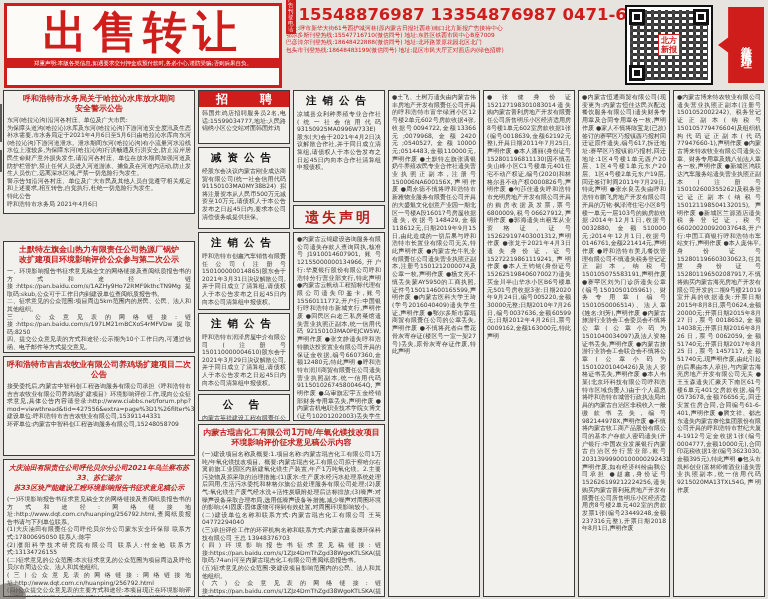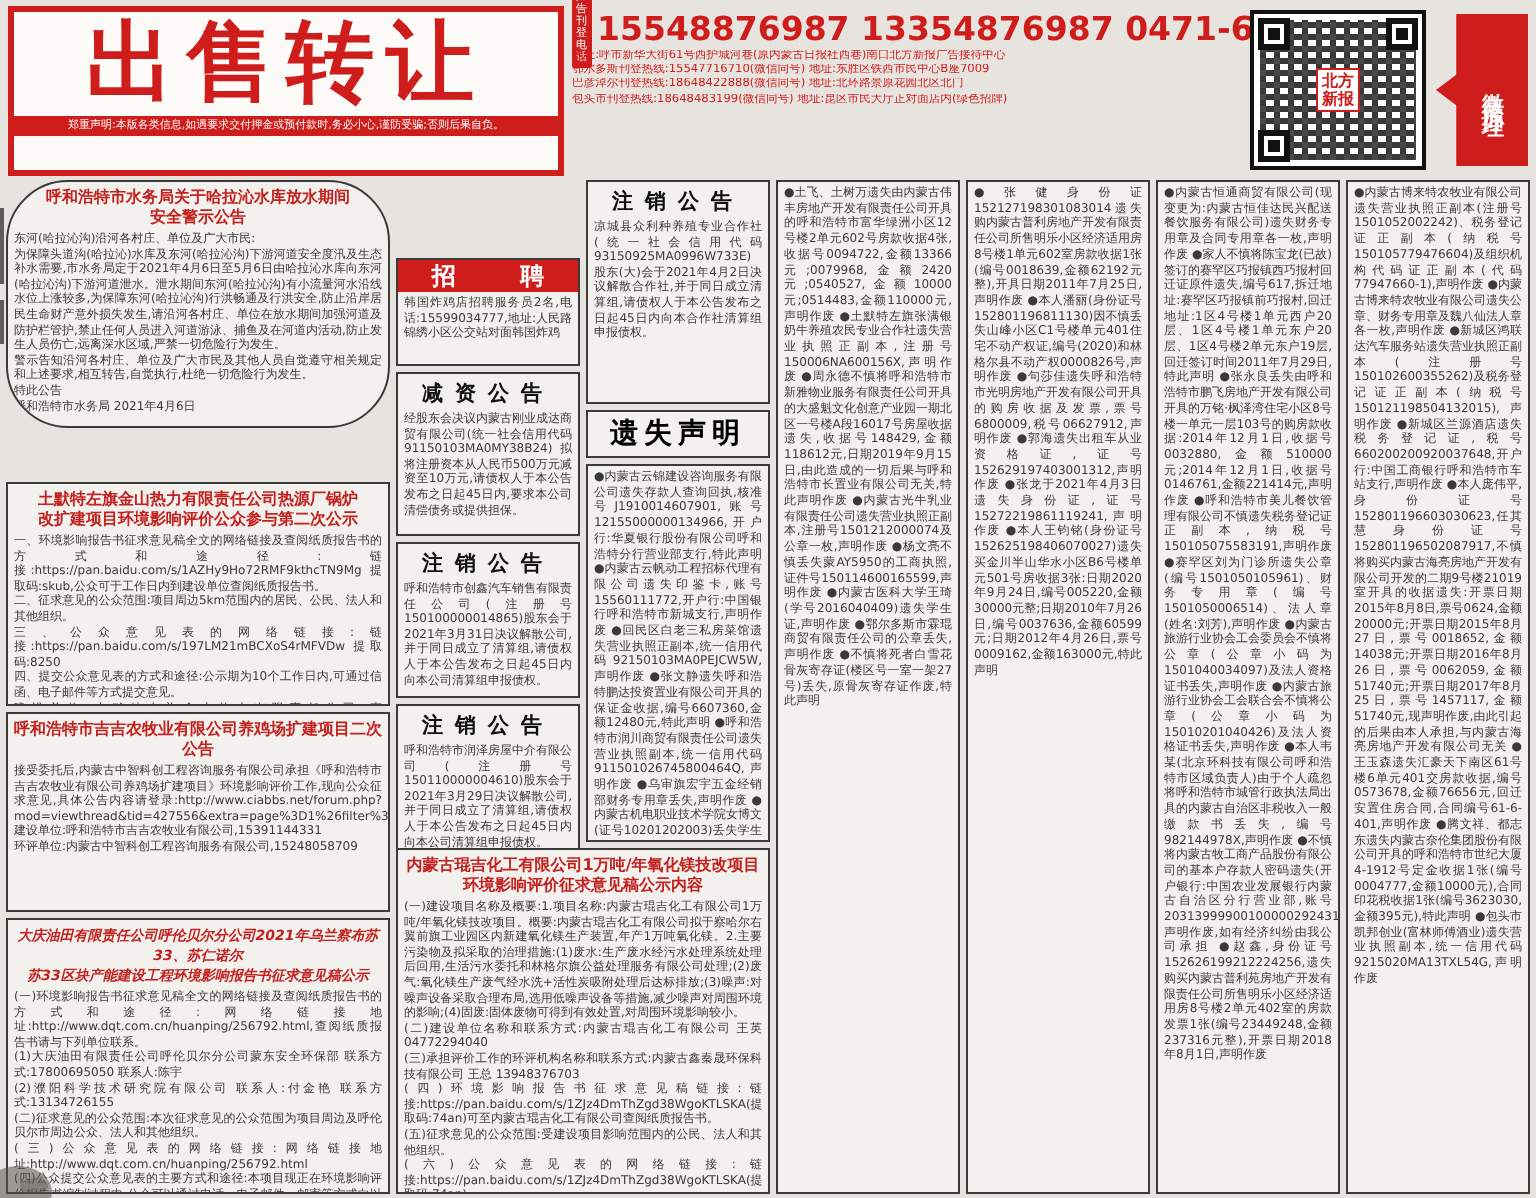--- a/index.html
+++ b/index.html
@@ -44,21 +44,21 @@
   
   .col{position:absolute;top:90px;display:flex;flex-direction:column;gap:3px;}
   .blk{border:1px solid #3a3a3a;background:#f3f1ed;box-sizing:border-box;
        padding:2px 3px;overflow:hidden;}
   .rtitle{color:#c32220;font-weight:bold;text-align:center;font-size:8px;line-height:10px;margin:1px 0 2px;}
   .ktitle{color:#111;font-weight:900;text-align:center;font-size:10.5px;letter-spacing:6px;margin:1px 0 2px;}
   .bodytxt{font-size:6px;line-height:7.6px;text-align:justify;color:#3a3a3a;white-space:pre-line;}
   .items{font-size:6px;line-height:7.7px;text-align:justify;color:#3a3a3a;}
   .jobhdr{background:#cf1d1c;color:#fff;font-weight:900;font-size:12px;letter-spacing:14px;
           text-align:center;line-height:16px;margin:-2px -3px 2px;padding-left:14px;}
-  .losshdr{color:#000000;font-weight:900;font-size:14px;letter-spacing:3px;text-align:right;
+  .losshdr{color:#b91c1c;font-weight:900;font-size:14px;letter-spacing:3px;text-align:right;
            line-height:20px;margin:0;}
   
   .smudge{position:absolute;background:#55504a;border-radius:50%;opacity:.55;}
   .edge{position:absolute;background:#222;opacity:.7;}
 </style>
 </head>
 <body>
 
 <div id="page">
 
@@ -87,21 +87,21 @@
     <div class="fp bl"></div>
     <div class="logo">北方
 新报</div>
   </div>
 
   <div id="ribbon">
     <span>微信办理</span>
   </div>
 
   <div class="col" style="left:3px;width:192px;height:507px;">
-    <div class="blk" style="flex:0 0 124px;border-radius:31px;">
+    <div class="blk" style="flex:0 0 124px;">
       <div class="rtitle" style="white-space:pre-line;">呼和浩特市水务局关于哈拉沁水库放水期间
 安全警示公告</div>
       <div class="bodytxt">东河(哈拉沁沟)沿河各村庄、单位及广大市民:
 为保障头道沟(哈拉沁)水库及东河(哈拉沁沟)下游河道安全度汛及生态补水需要,市水务局定于2021年4月6日至5月6日由哈拉沁水库向东河(哈拉沁沟)下游河道泄水。泄水期间东河(哈拉沁沟)有小流量河水沿线水位上涨较多,为保障东河(哈拉沁沟)行洪畅通及行洪安全,防止沿岸居民生命财产意外损失发生,请沿河各村庄、单位在放水期间加强河道及防护栏管护,禁止任何人员进入河道游泳、捕鱼及在河道内活动,防止发生人员伤亡,远离深水区域,严禁一切危险行为发生。
 警示告知沿河各村庄、单位及广大市民及其他人员自觉遵守相关规定和上述要求,相互转告,自觉执行,杜绝一切危险行为发生。
 特此公告
 呼和浩特市水务局  2021年4月6日</div>
     </div>
     <div class="blk" style="flex:0 0 112px;margin-top:24px;">
       <div class="rtitle" style="white-space:pre-line;">土默特左旗金山热力有限责任公司热源厂锅炉
@@ -127,21 +127,21 @@
 (2)濮阳科学技术研究院有限公司  联系人:付金艳  联系方式:13134726155
 (二)征求意见的公众范围:本次征求意见的公众范围为项目周边及呼伦贝尔市周边公众、法人和其他组织。
 (三)公众意见表的网络链接:网络链接地址:http://www.dqt.com.cn/huanping/256792.html
 (四)公众提交公众意见表的主要方式和途径:本项目现正在环境影响评价报告书编制过程中,公众可以通过电话、电子邮件、邮寄等方式向以下单位提出与环境影响评价有关的意见。
 (1)建设单位:大庆油田有限责任公司呼伦贝尔分公司,陈宇,17800695050,电子邮件:315690845@qq.com,单位地址:内蒙古自治区呼伦贝尔市鄂温克族自治旗,邮政编码:021100
 (2)环评单位:濮阳科学技术研究院有限公司,付金艳,13134726155,电子邮件:1587092462@qq.com,单位地址:北京市朝阳区和平西桥南大街5号,邮政编码:100013
 (五)公众提出意见的起止时间:起止时间:2021年3月26日—2021年4月9日(十个工作日)</div>
     </div>
   </div>
 
-  <div class="col" style="left:198px;width:92px;height:331px;margin-top:39px;">
+  <div class="col" style="left:198px;width:92px;height:331px;">
     <div class="blk" style="flex:0 0 54px;">
       <div class="jobhdr">招 聘</div>
       <div class="bodytxt">韩国炸鸡店招聘服务员2名,电话:15599034777,地址:人民路锦绣小区公交站对面韩国炸鸡</div>
     </div>
     <div class="blk" style="flex:0 0 82px;">
       <div class="ktitle">减资公告</div>
       <div class="bodytxt">经股东会决议内蒙古刚业成达商贸有限公司(统一社会信用代码91150103MA0MY38B24)拟将注册资本从人民币500万元减资至10万元,请债权人于本公告发布之日起45日内,要求本公司清偿债务或提供担保。</div>
     </div>
     <div class="blk" style="flex:0 0 78px;">
       <div class="ktitle">注销公告</div>

